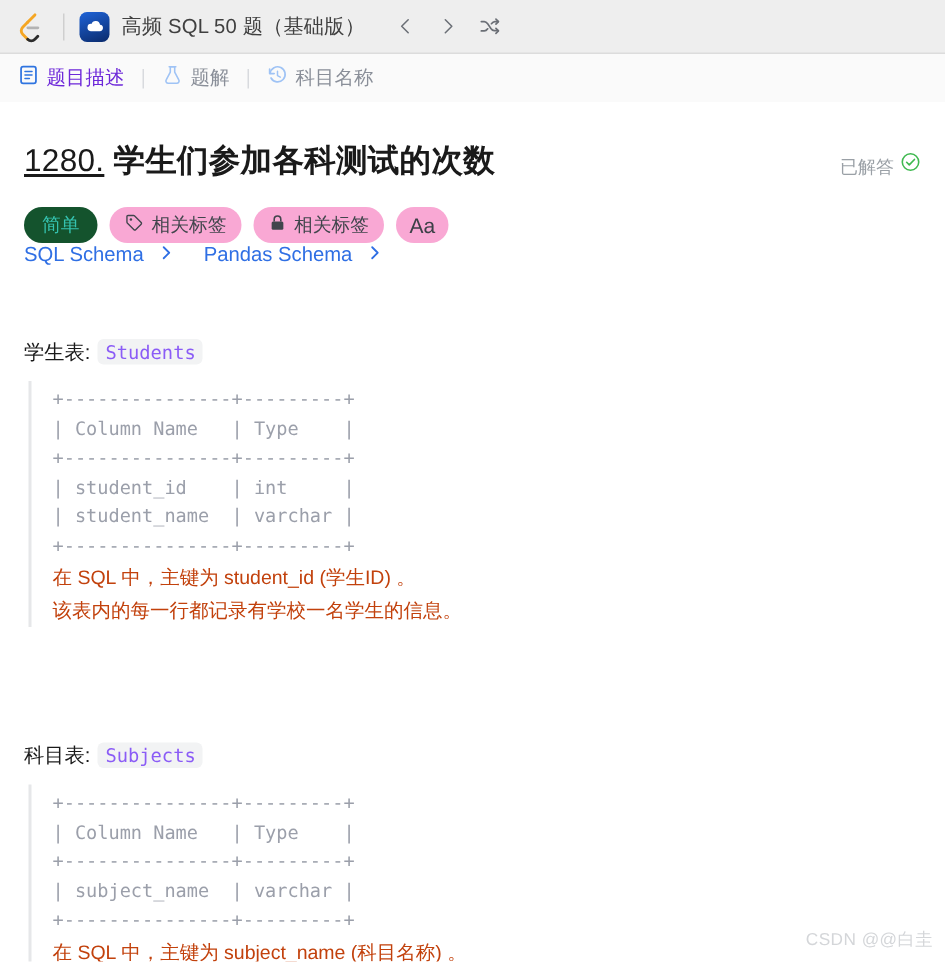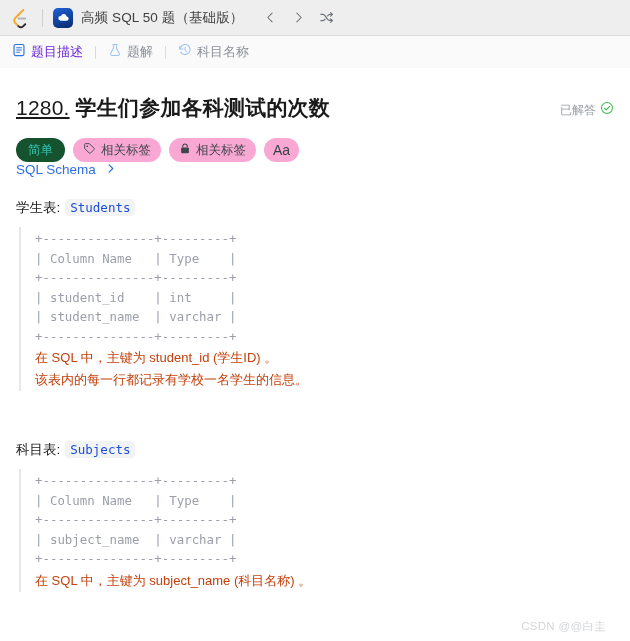--- a/index.html
+++ b/index.html
@@ -188,21 +188,22 @@
     display: flex;
     align-items: baseline;
     gap: 5px;
   }
   .code-chip {
     font-family: "DejaVu Sans Mono", monospace;
     font-size: 12.5px;
     background: #f2f3f4;
     border-radius: 4px;
     padding: 1px 5px;
-    color: #1d4ed8;
+    color: #8b5cf6;
+    margin-top: 27px;
   }
   .quote {
     margin-top: 10px;
     border-left: 2px solid #e6e7e9;
     padding: 2px 0 2px 14px;
     margin-left: 3px;
   }
   pre.ascii {
     margin: 0;
     font-family: "DejaVu Sans Mono", monospace;
@@ -214,21 +215,21 @@
   .quote-note {
     margin-top: 2px;
     font-size: 13px;
     line-height: 19.5px;
     color: #c2410c;
   }
 
   
   .watermark {
     position: absolute;
-    right: 24px;
+    right: 8px;
     bottom: 7px;
     font-size: 11.5px;
     color: #d4d6d9;
     letter-spacing: .3px;
     user-select: none;
     margin-left: 36px;
   }
 </style>
 </head>
 <body>
@@ -346,20 +347,28 @@
       <span>相关标签</span>
     </div>
     <div class="pill aa">
       <span>Aa</span>
     </div>
   </div>
 
   <div class="schemarow">
     <div class="schema-link">
       <span>SQL Schema</span>
+      <span>
+        <svg width="11" height="11" viewBox="0 0 24 24" aria-hidden="true">
+          <path d="M9 4 L17 12 L9 20" stroke="#2f6fe4" stroke-width="2.6" fill="none" stroke-linecap="round" stroke-linejoin="round"></path>
+        </svg>
+      </span>
+    </div>
+    <div class="schema-link">
+      <span>Pandas Schema</span>
       <span>
         <svg width="11" height="11" viewBox="0 0 24 24" aria-hidden="true">
           <path d="M9 4 L17 12 L9 20" stroke="#2f6fe4" stroke-width="2.6" fill="none" stroke-linecap="round" stroke-linejoin="round"></path>
         </svg>
       </span>
     </div>
   </div>
 
   <div class="table-head">
     <span>学生表:</span>

